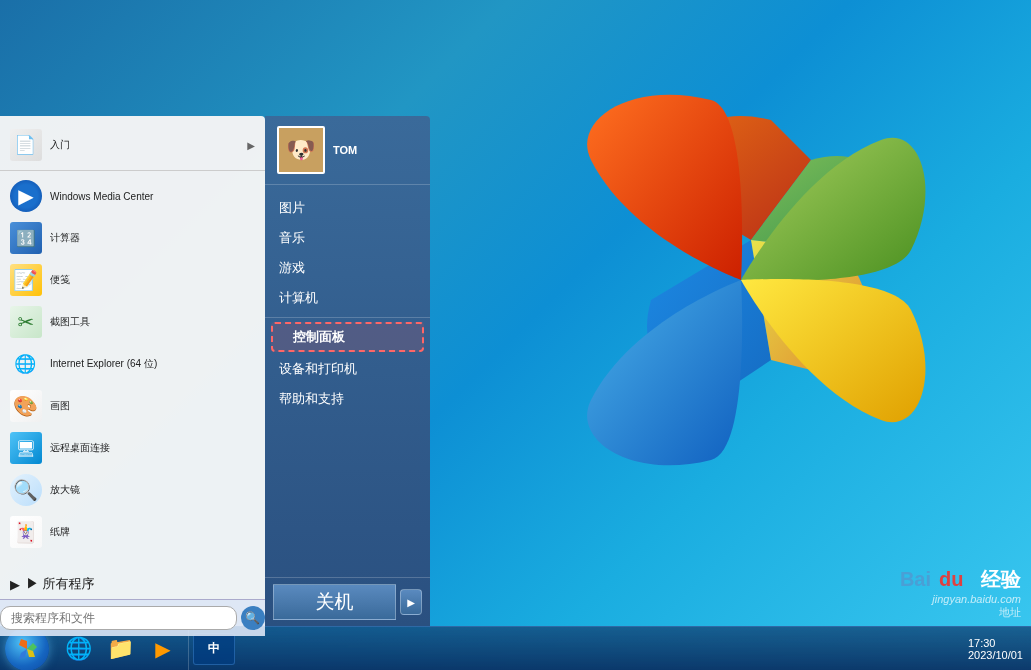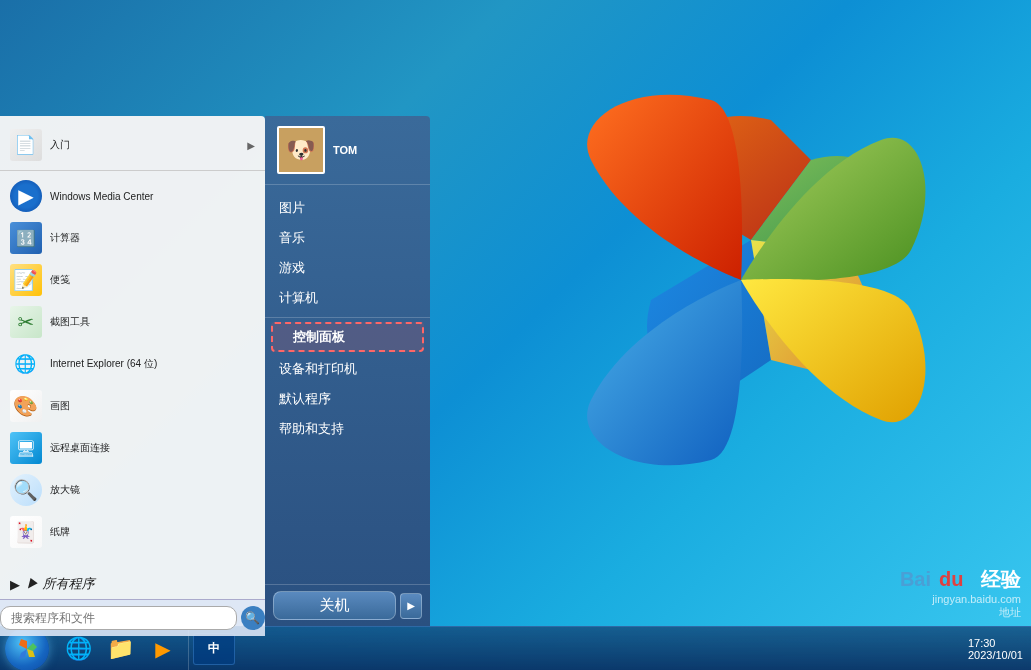--- a/index.html
+++ b/index.html
@@ -236,23 +236,23 @@
       padding: 6px 8px;
       display: flex;
       align-items: center;
       gap: 4px;
     }
 
     .shutdown-btn {
       flex: 1;
       background: linear-gradient(to bottom, #5a8abf, #3a6a9a);
       border: 1px solid rgba(255,255,255,0.3);
-      border-radius: 8px;
-      color: white;
-      font-size: 15px;
+      border-radius: 0;
+      color: white;
+      font-size: 19px;
       padding: 4px 8px;
       cursor: pointer;
       text-align: center;
     }
 
     .shutdown-arrow {
       width: 22px;
       height: 26px;
       background: linear-gradient(to bottom, #5a8abf, #3a6a9a);
       border: 1px solid rgba(255,255,255,0.3);
@@ -464,21 +464,21 @@
         <div class="start-item">
           <div class="icon icon-solitaire">🃏</div>
           <span class="label">纸牌</span>
         </div>
       </div>
 
       <div class="start-divider"></div>
 
       <div class="start-all-programs">
         <span style="margin-right:6px;">▶</span>
-        <span style="font-size:13px;font-style:italic;">▶ 所有程序</span>
+        <span style="font-size:13px;">▶ 所有程序</span>
       </div>
 
       <div class="start-search">
         <input type="text" style="font-size: 12px; color: rgb(136, 136, 136);" placeholder="搜索程序和文件">
         <div class="search-btn">🔍</div>
       </div>
     </div>
 
     <div class="start-right">
 
@@ -504,41 +504,38 @@
         <div class="right-divider"></div>
 
         <div class="right-item" style="border: 2px dashed #ff6666; border-radius: 4px; margin: 2px 6px; padding: 4px 20px; background: rgba(255,80,80,0.15);">
           <span style="color: white; font-weight: bold;">控制面板</span>
         </div>
 
         <div class="right-item">
           <span>设备和打印机</span>
         </div>
         <div class="right-item">
-          <span>默认程序</span>
-        </div>
-        <div class="right-item">
           <span>帮助和支持</span>
         </div>
       </div>
 
       <div class="start-right-bottom">
         <div class="shutdown-btn">
           <span>关机</span>
         </div>
         <div class="shutdown-arrow">▶</div>
       </div>
     </div>
   </div>
 
   <div class="baidu-watermark">
     <div class="baidu-logo">
       <span style="color:#4a9fd5; font-weight:700;">Bai</span><span style="color:#e04040; font-weight:900;margin-left:8px;">du</span><span style="color:white;margin-left:12px;"> 经验</span>
     </div>
-    <div style="font-size:11px; color:rgba(255,255,255,0.7);">jingyan.baidu.com</div>
+    <div style="font-size:11px; color:rgba(255,255,255,0.7);font-style:italic;">jingyan.baidu.com</div>
     <div style="font-size:11px; color:rgba(255,255,255,0.7);">地址</div>
   </div>
 
   <div id="taskbar">
 
     <div class="taskbar-start">
       <div class="start-orb">
         <svg width="28" height="28" viewBox="0 0 28 28">
           <circle cx="14" cy="14" r="12" fill="none"></circle>
           <path d="M14,14 L6,10 L8,4 L14,6 Z" fill="rgba(255,100,0,0.9)"></path>

